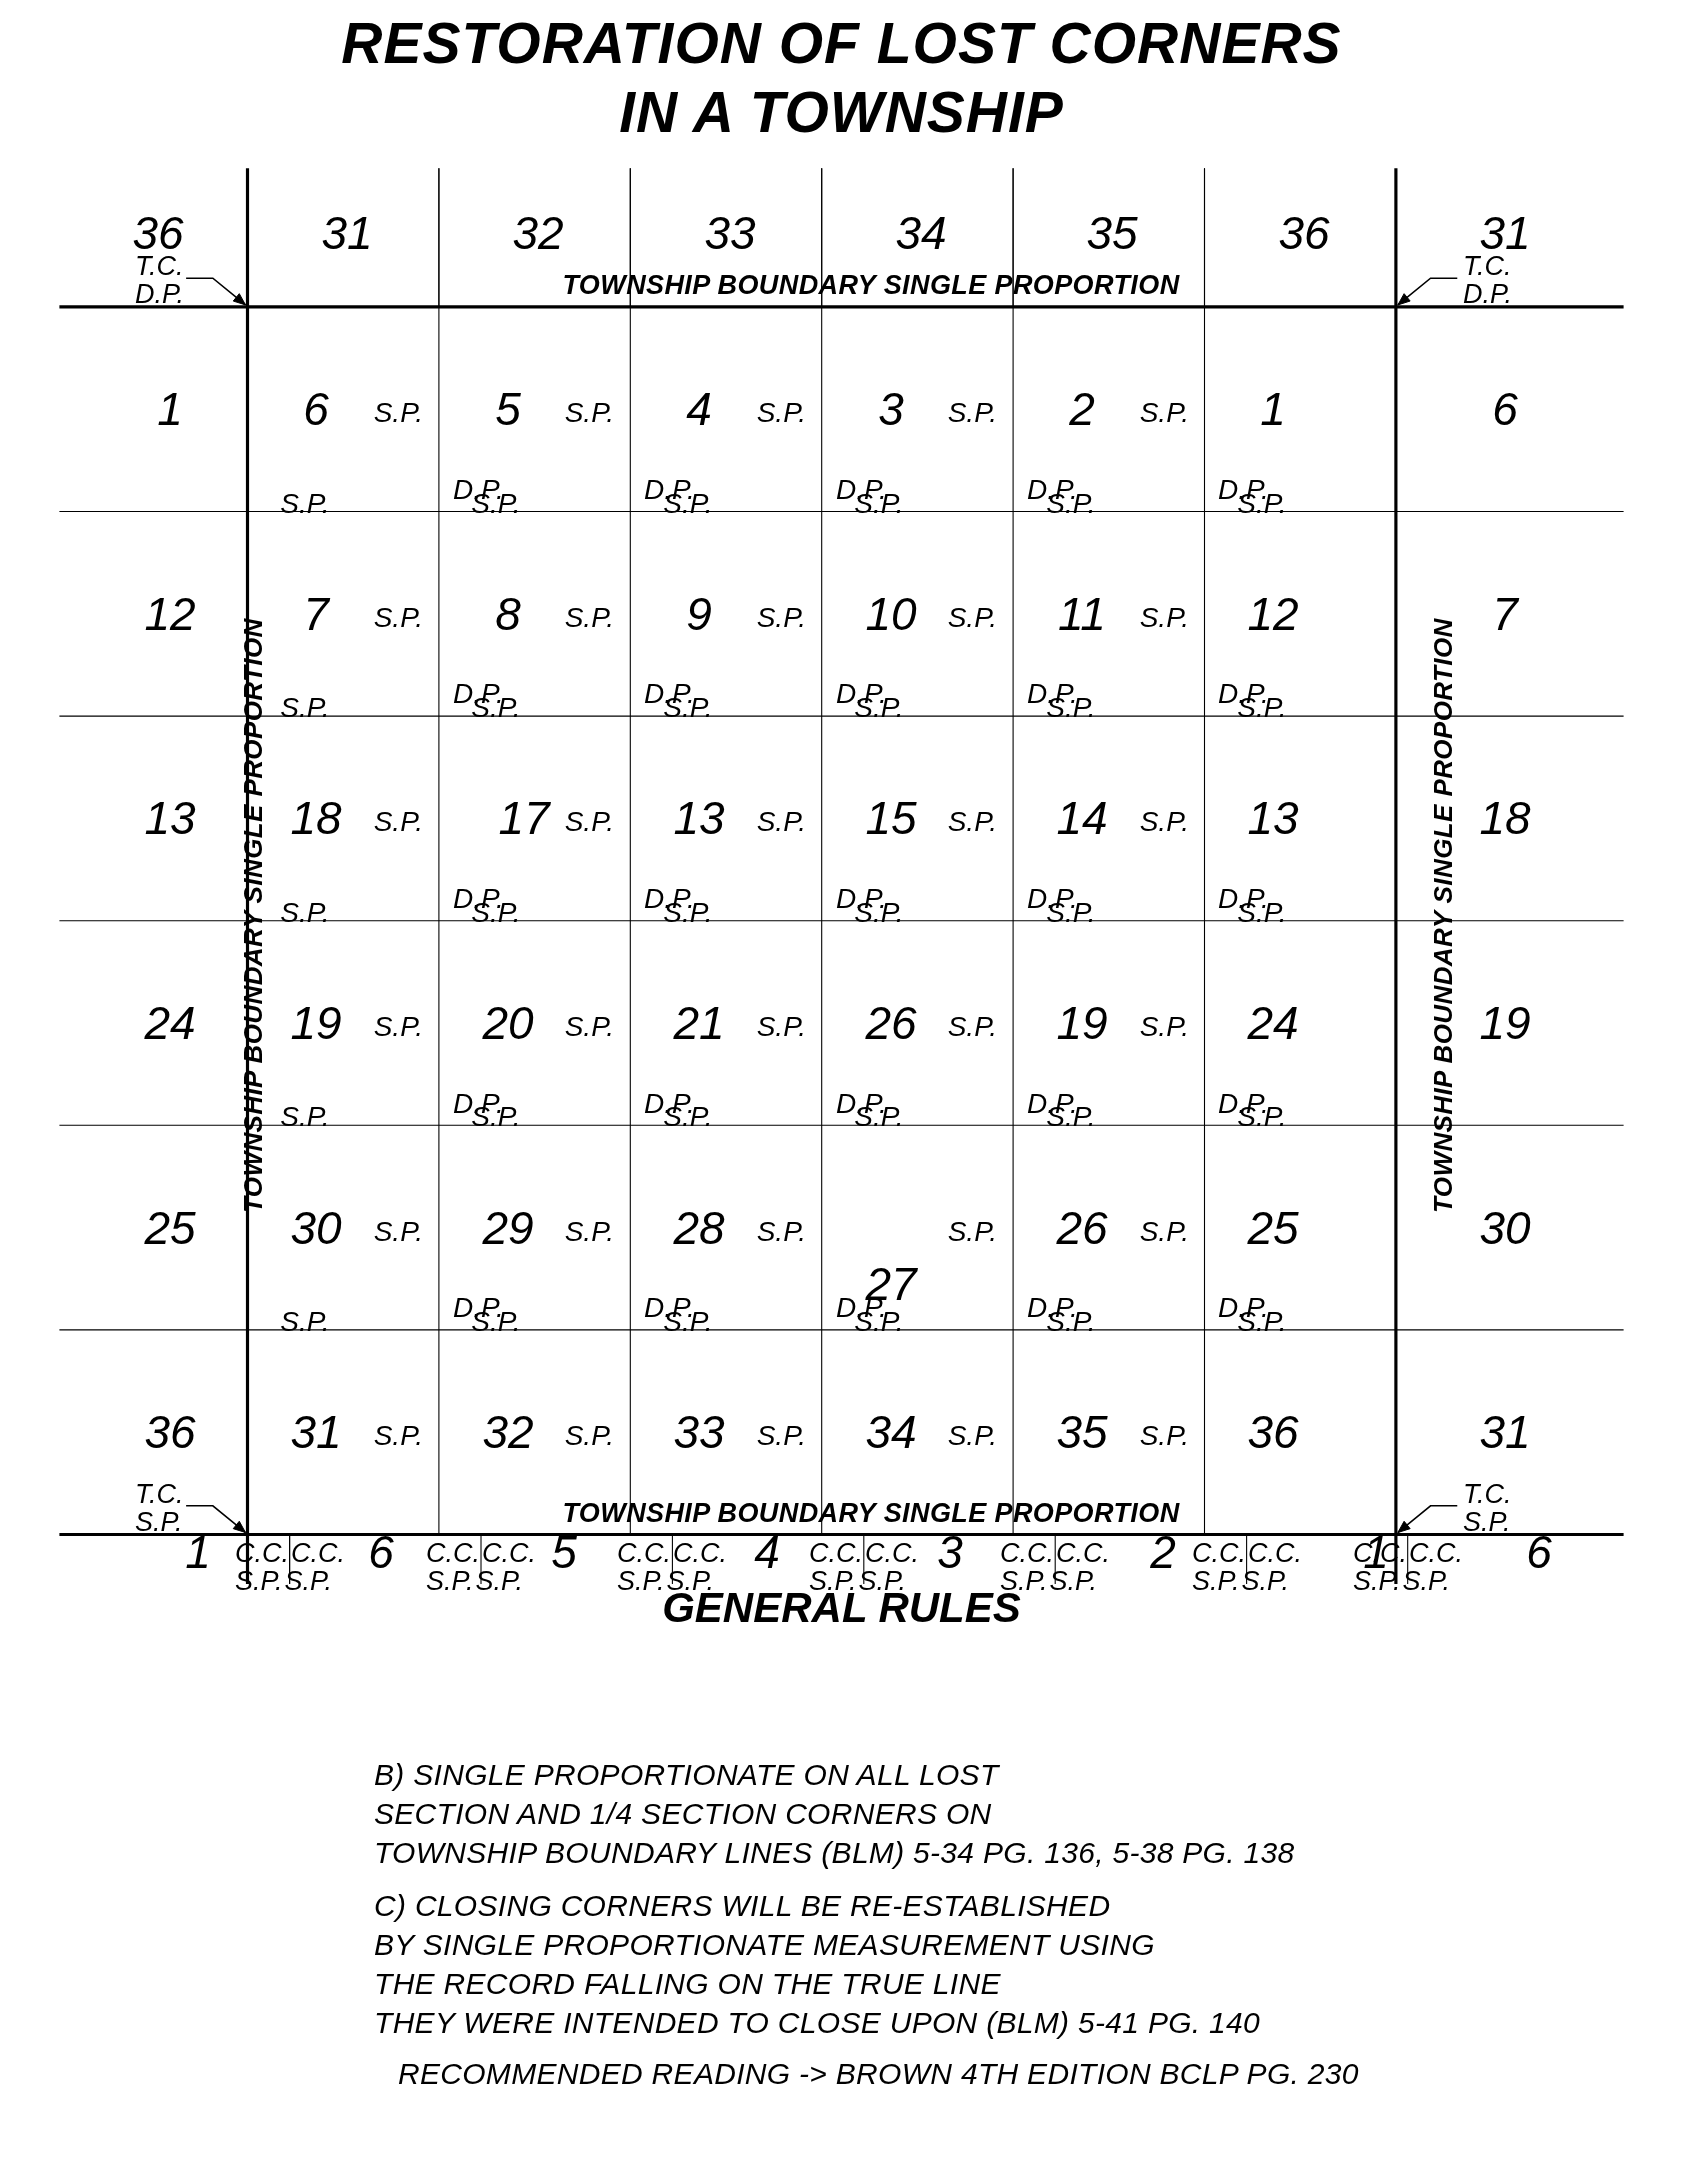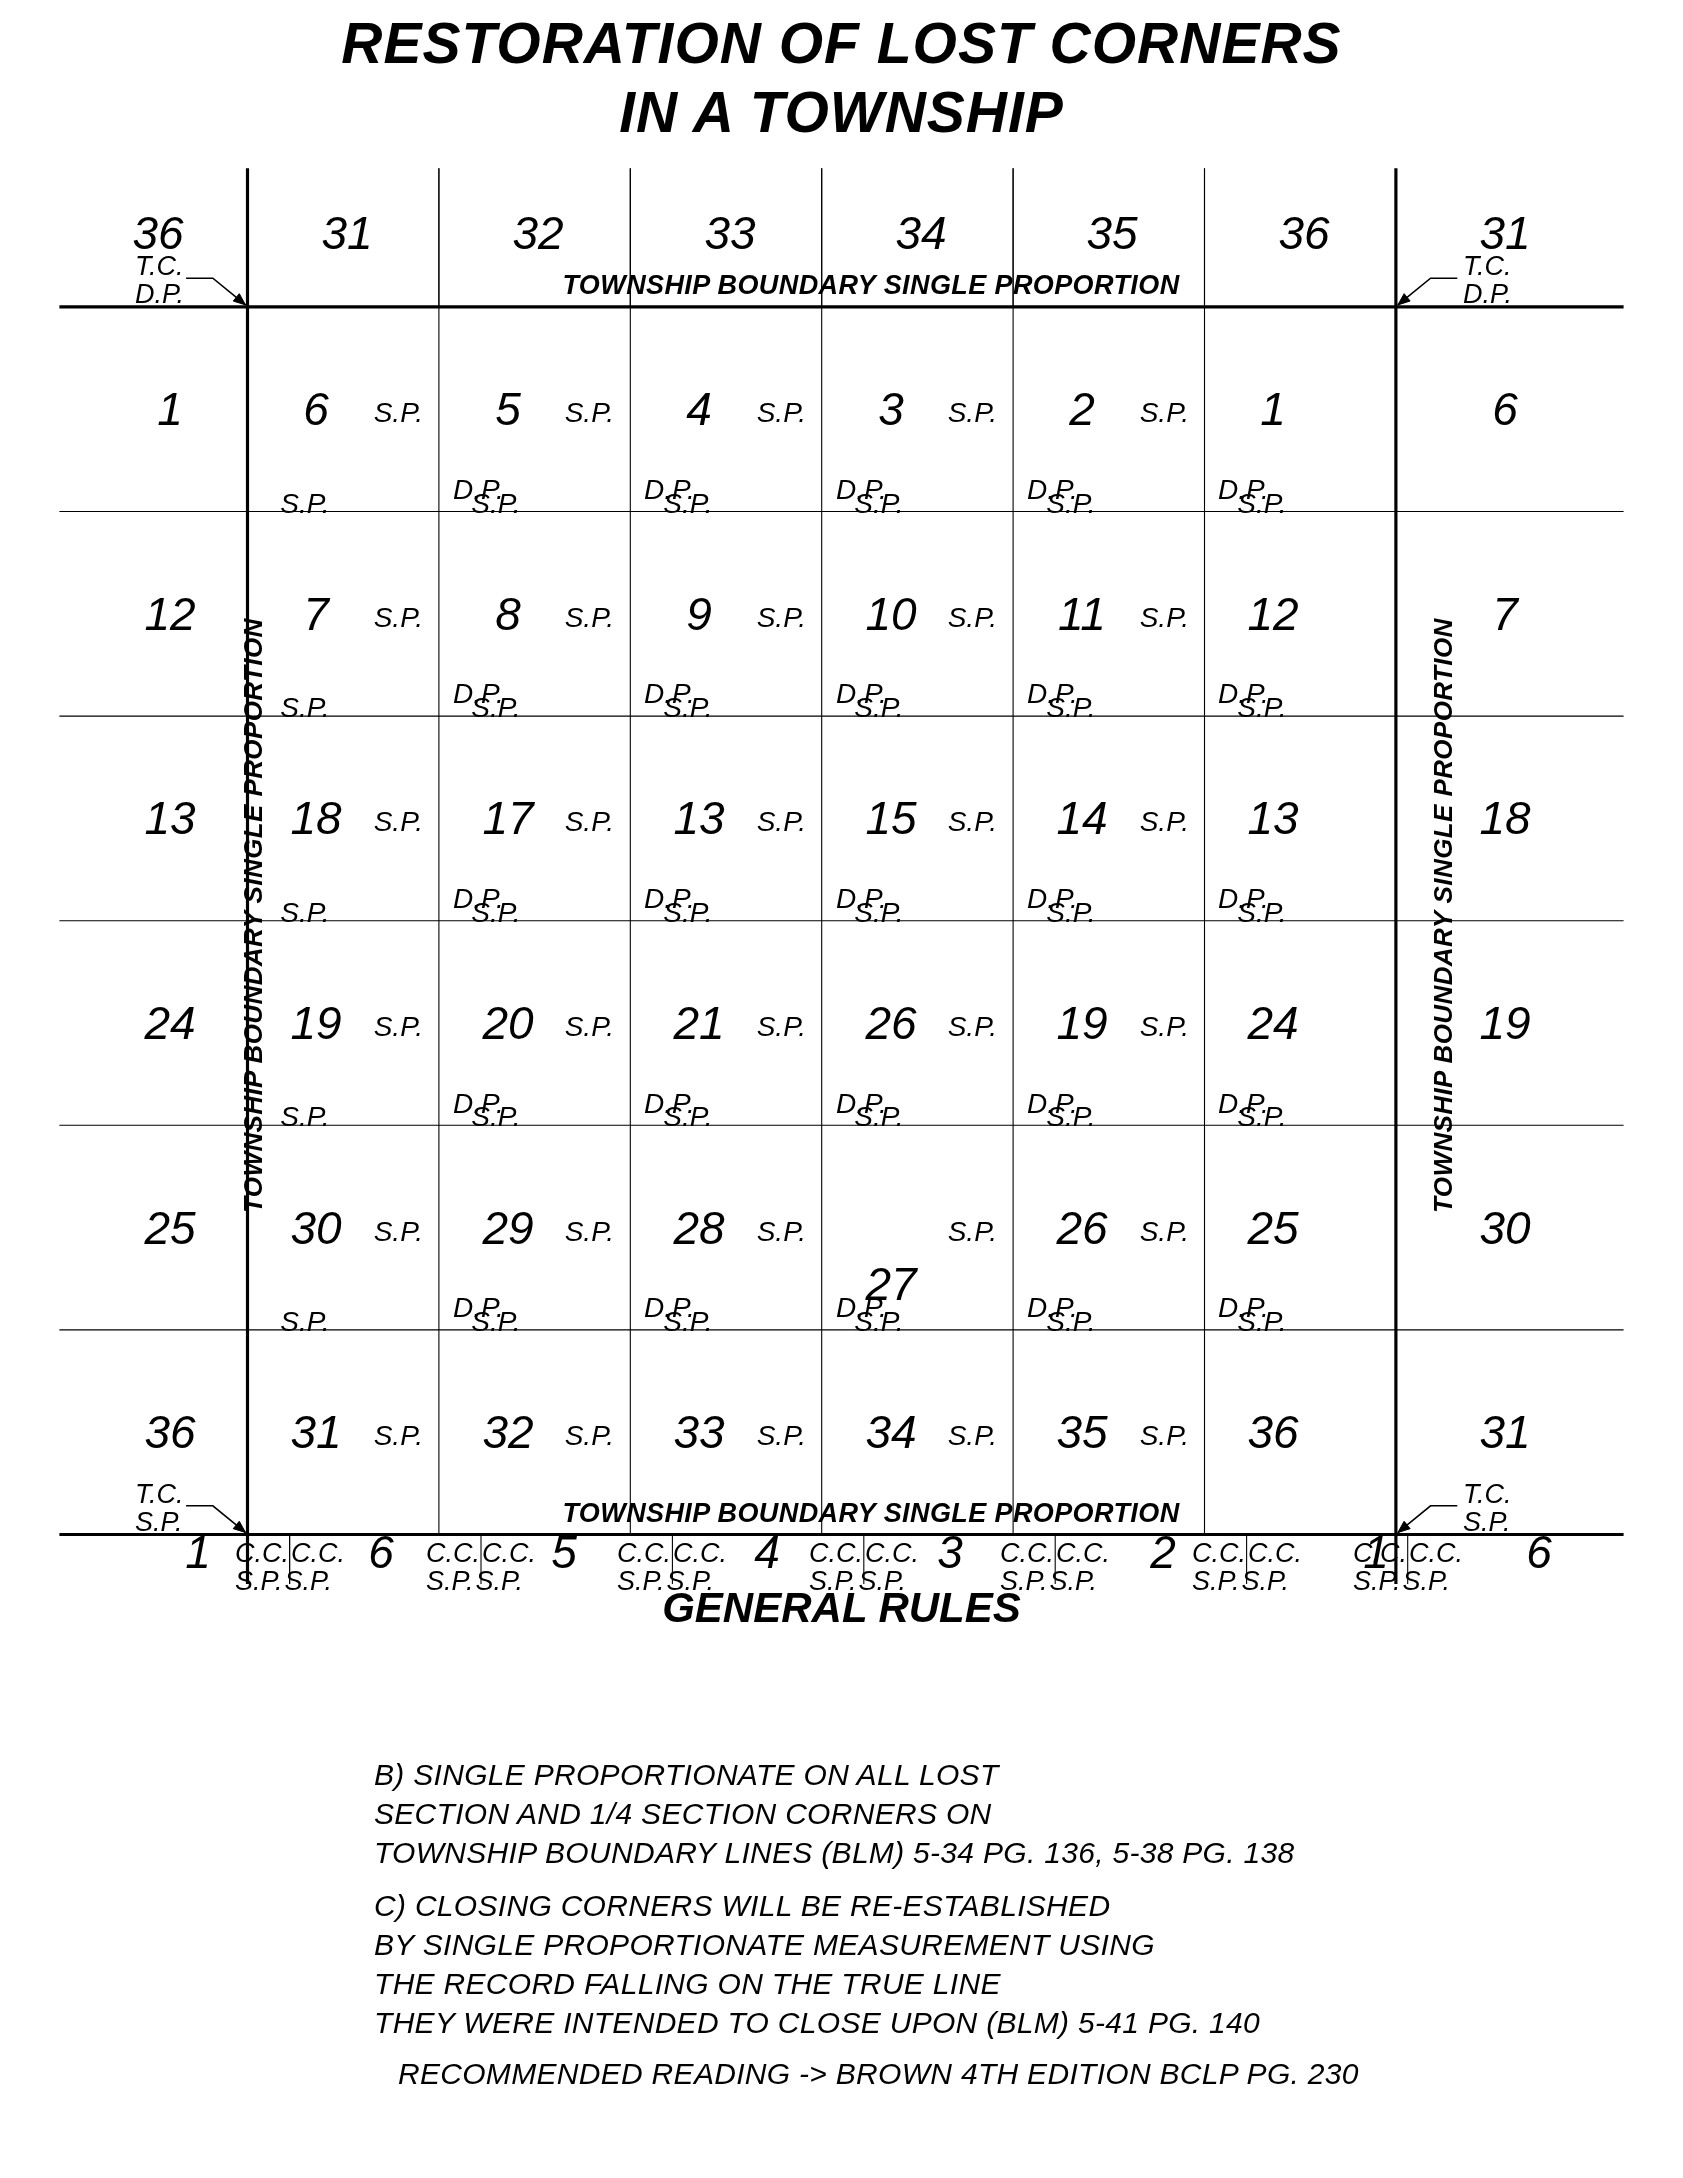--- a/index.html
+++ b/index.html
@@ -159,21 +159,21 @@
       <div class="lbl sp" style="left: 688px; top: 708px; transform: translate(-50%, -50%);">S.P.</div>
       <div class="lbl sp" style="left: 836px; top: 694px; transform: translate(0px, -50%);">D.P.</div>
       <div class="lbl sp" style="left: 879px; top: 708px; transform: translate(-50%, -50%);">S.P.</div>
       <div class="lbl sp" style="left: 1027px; top: 694px; transform: translate(0px, -50%);">D.P.</div>
       <div class="lbl sp" style="left: 1071px; top: 708px; transform: translate(-50%, -50%);">S.P.</div>
       <div class="lbl sp" style="left: 1218px; top: 694px; transform: translate(0px, -50%);">D.P.</div>
       <div class="lbl sp" style="left: 1262px; top: 708px; transform: translate(-50%, -50%);">S.P.</div>
       <div class="lbl sect" style="left: 170px; top: 818px; transform: translate(-50%, -50%);">13</div>
       <div class="lbl sect" style="left: 1505px; top: 818px; transform: translate(-50%, -50%);">18</div>
       <div class="lbl sect" style="left: 316px; top: 818px; transform: translate(-50%, -50%);">18</div>
-      <div class="lbl sect" style="left: 508px; top: 818px; transform: translate(-50%, -50%); text-align: right;">17</div>
+      <div class="lbl sect" style="left: 524px; top: 818px; transform: translate(-50%, -50%); text-align: right;">17</div>
       <div class="lbl sect" style="left: 699px; top: 818px; transform: translate(-50%, -50%);">13</div>
       <div class="lbl sect" style="left: 891px; top: 818px; transform: translate(-50%, -50%);">15</div>
       <div class="lbl sect" style="left: 1082px; top: 818px; transform: translate(-50%, -50%);">14</div>
       <div class="lbl sect" style="left: 1273px; top: 818px; transform: translate(-50%, -50%);">13</div>
       <div class="lbl sp" style="left: 423px; top: 822px; transform: translate(-100%, -50%);">S.P.</div>
       <div class="lbl sp" style="left: 614px; top: 822px; transform: translate(-100%, -50%);">S.P.</div>
       <div class="lbl sp" style="left: 806px; top: 822px; transform: translate(-100%, -50%);">S.P.</div>
       <div class="lbl sp" style="left: 997px; top: 822px; transform: translate(-100%, -50%);">S.P.</div>
       <div class="lbl sp" style="left: 1189px; top: 822px; transform: translate(-100%, -50%);">S.P.</div>
       <div class="lbl sp" style="left: 305px; top: 913px; transform: translate(-50%, -50%);">S.P.</div>

